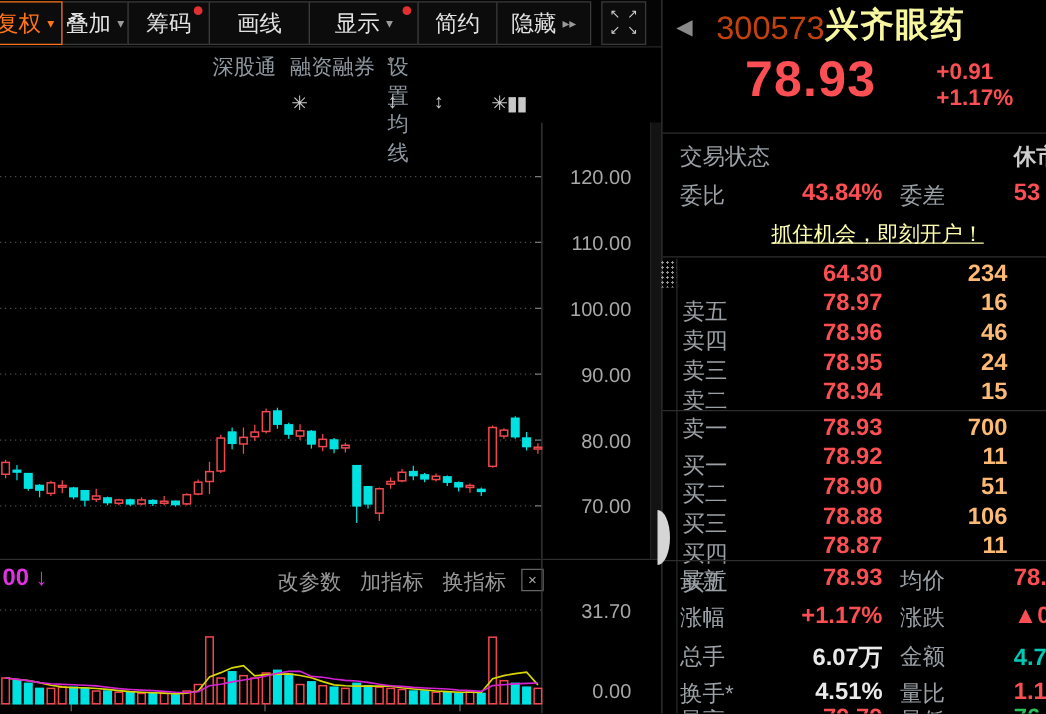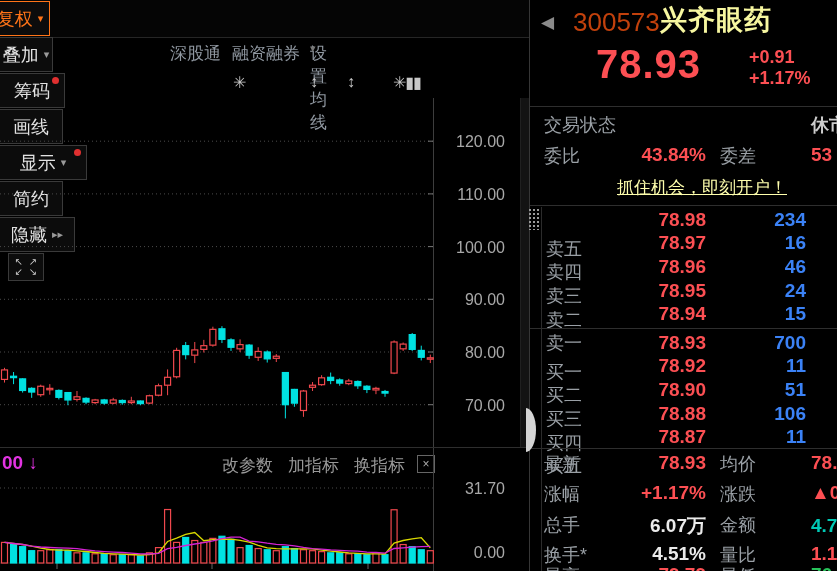--- a/index.html
+++ b/index.html
@@ -1,20 +1,20 @@
 <!DOCTYPE html>
 <html><head>
 <meta charset="utf-8">
 <style>
   html,body{margin:0;padding:0;background:#000;}
   .app{position:relative;width:837px;height:571px;background:#000;overflow:hidden;
        font-family:"Liberation Sans","DejaVu Sans",sans-serif;color:#ddd;}
   
   .toolbar{position:absolute;left:0;top:0;width:530px;height:37px;display:flex;align-items:flex-start;
-           border-bottom:1px solid #262626;background:#050505;flex-direction:column;}
+           border-bottom:1px solid #262626;background:#050505;}
   .tbtn{box-sizing:border-box;height:35px;margin-top:1px;margin-left:-1px;border:1px solid #3a3a3a;
         background:#0c0c0c;color:#e2e2e2;font-size:18px;display:flex;align-items:center;
         justify-content:center;gap:5px;position:relative;flex:0 0 auto;cursor:pointer;}
   .tbtn .caret{font-size:11px;color:#9a9a9a;}
   .tbtn .reddot{position:absolute;top:3px;right:5px;width:7px;height:7px;border-radius:50%;background:#e03030;}
   .tbtn.accent{color:#ff7418;border-color:#ff7418;z-index:2;}
   .tbtn.accent .caret{color:#ff7418;}
   .fsbox{box-sizing:border-box;width:36px;height:35px;margin-top:1px;margin-left:8px;border:1px solid #3a3a3a;
          background:#0c0c0c;display:grid;grid-template-columns:1fr 1fr;place-items:center;
          font-size:10px;color:#cfcfcf;line-height:10px;padding:3px;cursor:pointer;}
@@ -48,21 +48,21 @@
   .row .l1{position:absolute;left:14px;top:0;}
   .row .v1{position:absolute;left:60px;top:0;width:116px;text-align:right;font-weight:bold;font-size:19px;}
   .row .l2{position:absolute;left:190px;top:0;}
   .row .v2{position:absolute;left:281px;top:0;width:120px;text-align:left;font-weight:bold;font-size:19px;white-space:nowrap;}
   .c-red{color:#fc4f53;}.c-white{color:#eaeaea;}.c-cyan{color:#00c9b5;}.c-green{color:#27c35a;}.c-gray{color:#cccccc;font-weight:normal;}
   .adlink{position:absolute;left:0;top:176px;width:344px;text-align:center;color:#ffffad;font-size:17px;
           text-decoration:underline;cursor:pointer;}
   .lvl{position:absolute;left:0;width:340px;height:23px;}
   .lvl .nm{position:absolute;left:16px;top:0;color:#9aa0a6;font-size:18px;margin-top:28px;}
   .lvl .pr{position:absolute;left:60px;top:0;width:116px;text-align:right;color:#fc4f53;font-weight:bold;font-size:19px;}
-  .lvl .vol{position:absolute;left:186px;top:0;width:90px;text-align:right;color:#3b82f6;font-weight:bold;font-size:19px;}
+  .lvl .vol{position:absolute;left:186px;top:0;width:90px;text-align:right;color:#fdba74;font-weight:bold;font-size:19px;}
   .grip{position:absolute;left:-2px;top:208px;width:13px;height:22px;
         background-image:radial-gradient(#9a9a9a 28%,transparent 32%);background-size:4px 4px;}
   .sail{position:absolute;left:-4px;top:408px;width:10px;height:44px;background:#d5d5d5;
         border-radius:0 10px 10px 0 / 0 22px 22px 0;cursor:pointer;}
 </style>
 </head>
 <body>
 
 <div class="app">
 
@@ -72,21 +72,21 @@
       <span class="caret">▾</span>
     </div>
     <div class="tbtn" style="width:54px;">
       <span>叠加</span>
       <span class="caret">▾</span>
     </div>
     <div class="tbtn" style="width:66px;">
       <span>筹码</span>
       <span class="reddot"></span>
     </div>
-    <div class="tbtn" style="width:64px;justify-content:center;">
+    <div class="tbtn" style="width:81px;justify-content:center;">
       <span>画线</span>
     </div>
     <div class="tbtn" style="width:88px;">
       <span>显示</span>
       <span class="caret">▾</span>
       <span class="reddot"></span>
     </div>
     <div class="tbtn" style="width:64px;">
       <span>简约</span>
     </div>
@@ -326,21 +326,21 @@
       <span class="l1 lbl">委比</span>
       <span class="v1 c-red">43.84%</span>
       <span class="l2 lbl">委差</span>
       <span class="v2 c-red">53</span>
     </div>
     <div class="adlink">抓住机会，即刻开户！</div>
     <div class="hline" style="top:205px;"></div>
 
     <div class="lvl" style="top:209px;">
       <span class="nm">卖五</span>
-      <span class="pr">78.98</span>
+      <span class="pr">64.30</span>
       <span class="vol">234</span>
     </div>
     <div class="lvl" style="top:232px;">
       <span class="nm">卖四</span>
       <span class="pr">78.97</span>
       <span class="vol">16</span>
     </div>
     <div class="lvl" style="top:256px;">
       <span class="nm">卖三</span>
       <span class="pr">78.96</span>

